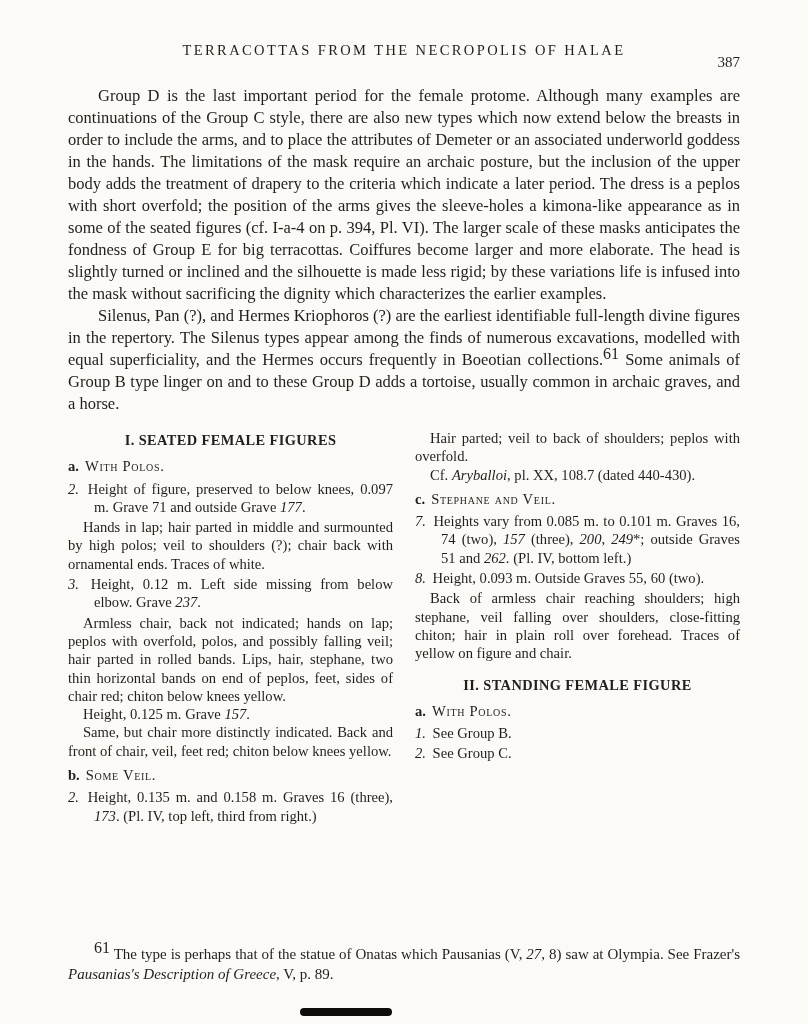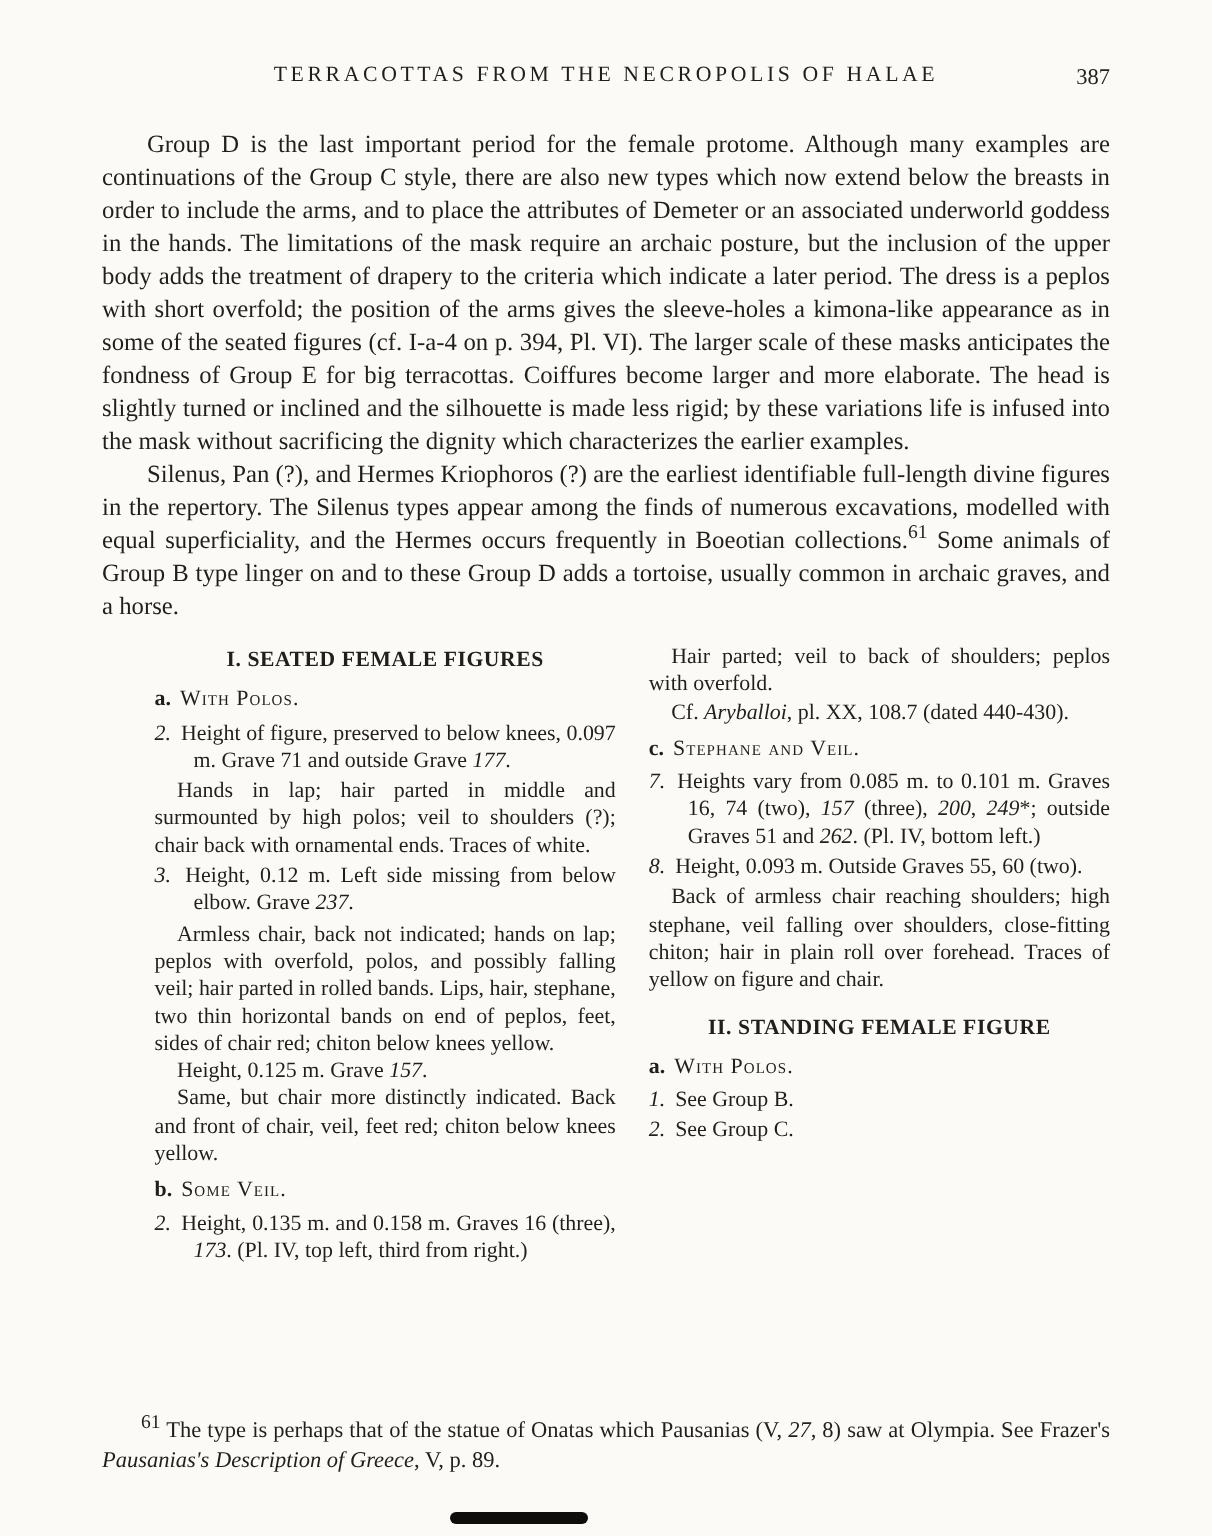--- a/index.html
+++ b/index.html
@@ -16,30 +16,30 @@
   .sheet { position: absolute; inset: 0; padding: 42px 68px 16px 68px; }
 
   
   .pg-header { position: relative; height: 20px; margin-bottom: 23px; }
   .pg-title {
     text-align: center;
     font-size: 14.5px;
     letter-spacing: 2.4px;
     white-space: nowrap;
   }
-  .pg-num { position: absolute; right: 0; top: 2px; font-size: 15px; }
+  .pg-num { position: absolute; right: 0; top: 12px; font-size: 15px; }
 
   
   .intro { text-align: justify; font-size: 16.5px; line-height: 22px; }
   .intro .body-para { text-indent: 30px; margin: 0; }
 
-  sup { font-size: 13px; line-height: 0; vertical-align: super; letter-spacing: 0; }
+  sup { font-size: 16px; line-height: 0; vertical-align: super; letter-spacing: 0; }
 
   
-  .columns { display: flex; gap: 22px; margin-top: 14px; margin-left: 35px; }
+  .columns { display: flex; gap: 22px; margin-top: 14px; }
   .col { width: 325px; font-size: 14.6px; line-height: 18.3px; text-align: justify; }
 
   .col-heading {
     text-align: center;
     font-weight: bold;
     font-size: 14.4px;
     letter-spacing: 0.4px;
     margin: 2px 0 8px 0;
     text-indent: 0;
   }

